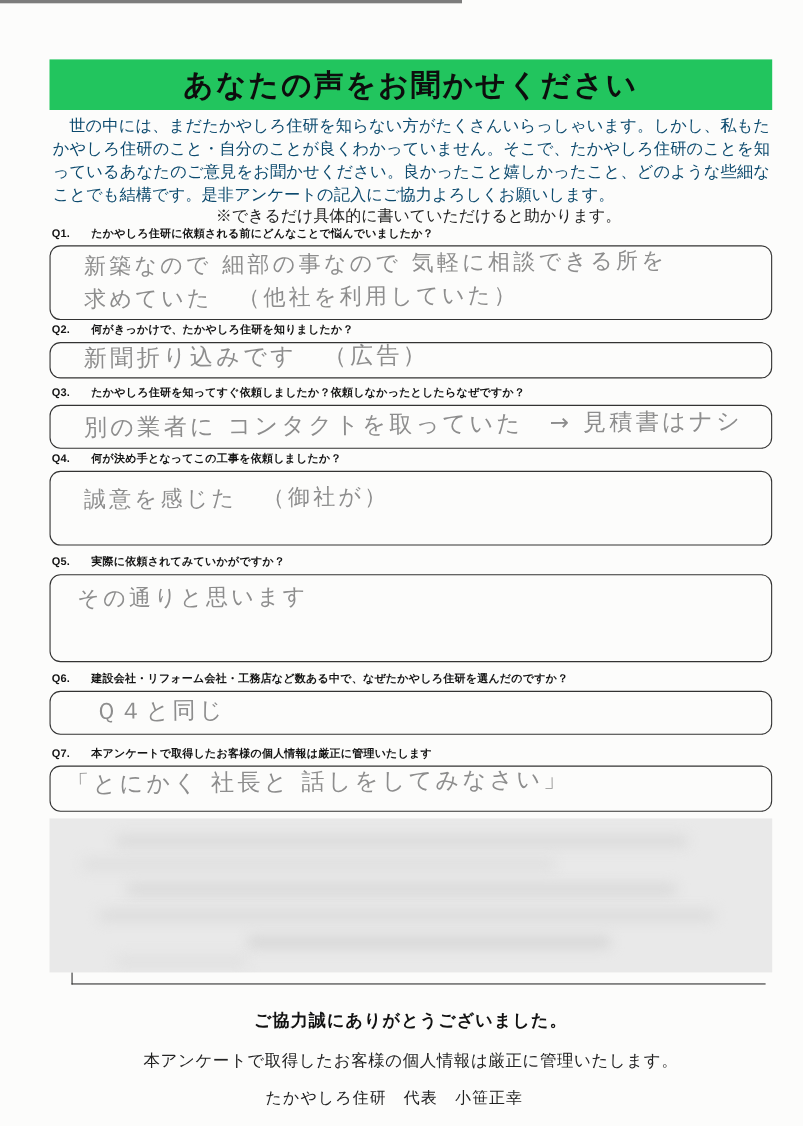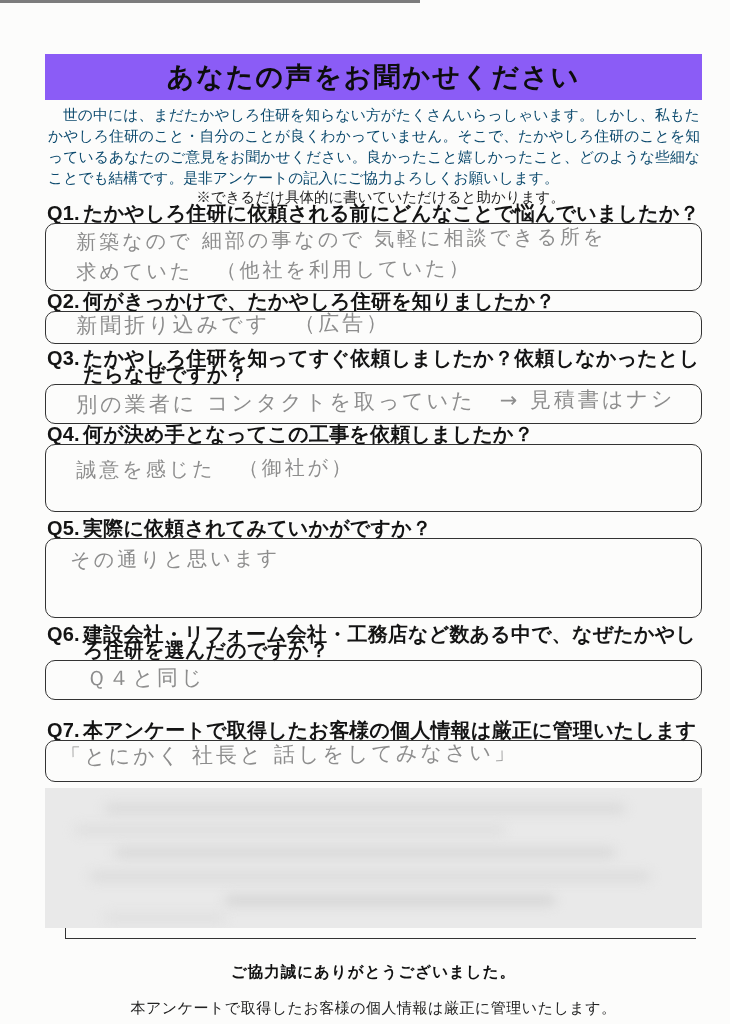--- a/index.html
+++ b/index.html
@@ -15,21 +15,21 @@
   .scan-edge-top{
     position:absolute;top:0;left:0;width:420px;height:3px;
     background:#7c7c7c;
   }
   .content{
     position:absolute;top:0;left:0;right:0;
     padding:54px 28px 0 45px;
     box-sizing:border-box;
   }
   .header-bar{
-    background:#8b5cf6;
+    background:#22c55e;
     height:46px;
     display:flex;align-items:center;justify-content:center;
   }
   .header-bar h1{
     margin:0;font-size:27px;font-weight:bold;letter-spacing:2px;color:#0d0d0d;
     font-family:"Liberation Sans", sans-serif;
   }
   .intro{
     margin:5px 2px 0 3px;
     font-family:"Liberation Serif", serif;
@@ -37,21 +37,21 @@
     text-align:justify;
   }
   .intro-note{
     margin:0 0 0 14px;
     font-family:"Liberation Serif", serif;
     font-size:14.5px;line-height:16px;color:#222;text-align:center;
   }
   .q{margin:0;}
   .q-label{
     display:flex;align-items:baseline;
-    font-size:20px;line-height:16px;font-weight:600;color:#141414;
+    font-size:10px;line-height:16px;font-weight:600;color:#141414;
     margin:0 0 2px 2px;letter-spacing:0.2px;
   }
   .q-no{width:36px;flex:0 0 36px;}
   .q-box{
     border:1.6px solid #333;
     border-radius:10px;
     box-sizing:border-box;
     width:100%;
     overflow:visible;
     position:relative;
@@ -61,21 +61,21 @@
     color:#8d8d8d;
     font-size:20px;line-height:30px;
     letter-spacing:3px;
     white-space:pre-line;
     padding:3px 8px 0 30px;
     transform:rotate(-0.6deg);
     transform-origin:left top;
   }
   .hw-tight{font-size:21px;line-height:26px;padding-top:1px;}
   
-  .mb2{margin-bottom:2px;} .mb6{margin-bottom:6px;} .mb8{margin-bottom:8px;} .mb10{margin-bottom:22px;}
+  .mb2{margin-bottom:2px;} .mb6{margin-bottom:6px;} .mb8{margin-bottom:8px;} .mb10{margin-bottom:10px;}
   .redacted{
     margin-top:6px;
     height:140px;
     background:#e9e9e9;
     position:relative;
     overflow:hidden;
   }
   .smudge{
     position:absolute;background:#d3d3d3;filter:blur(6px);border-radius:4px;
   }

